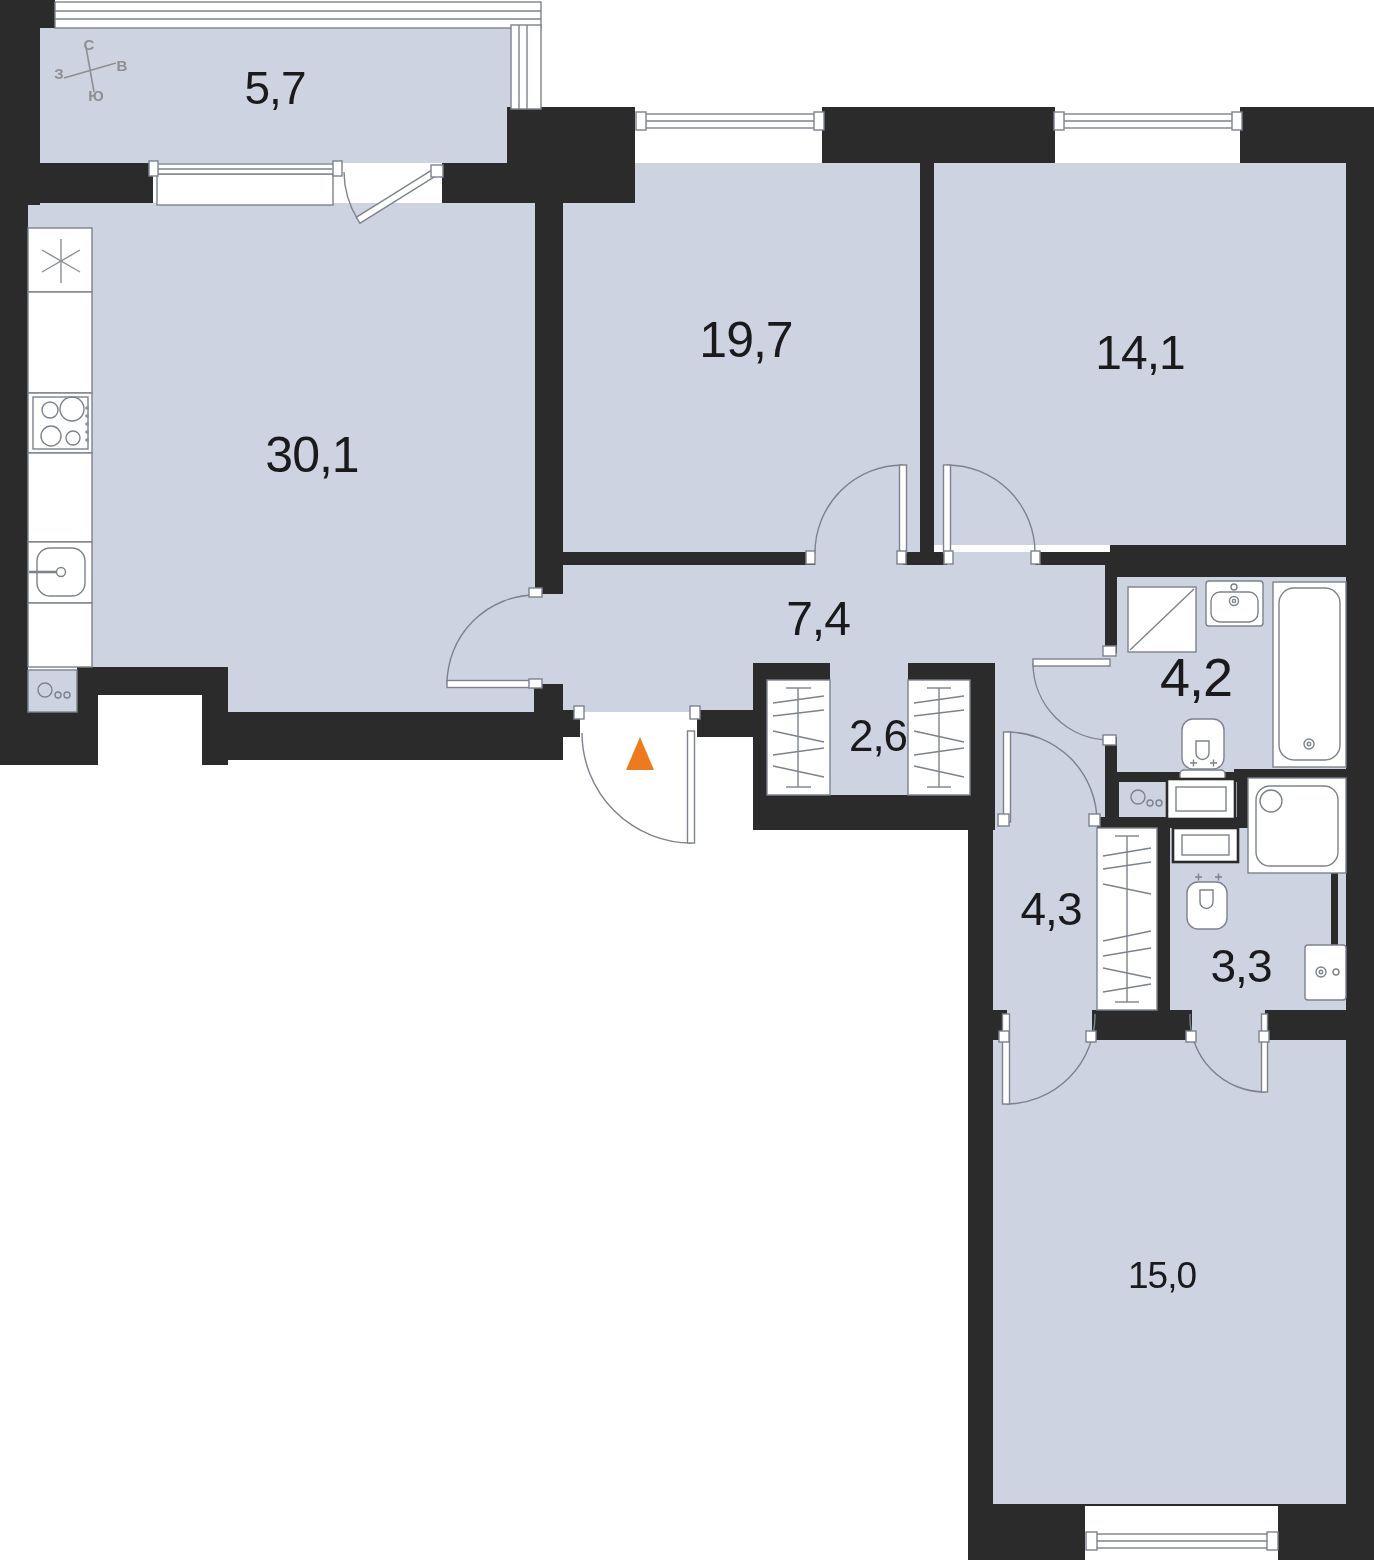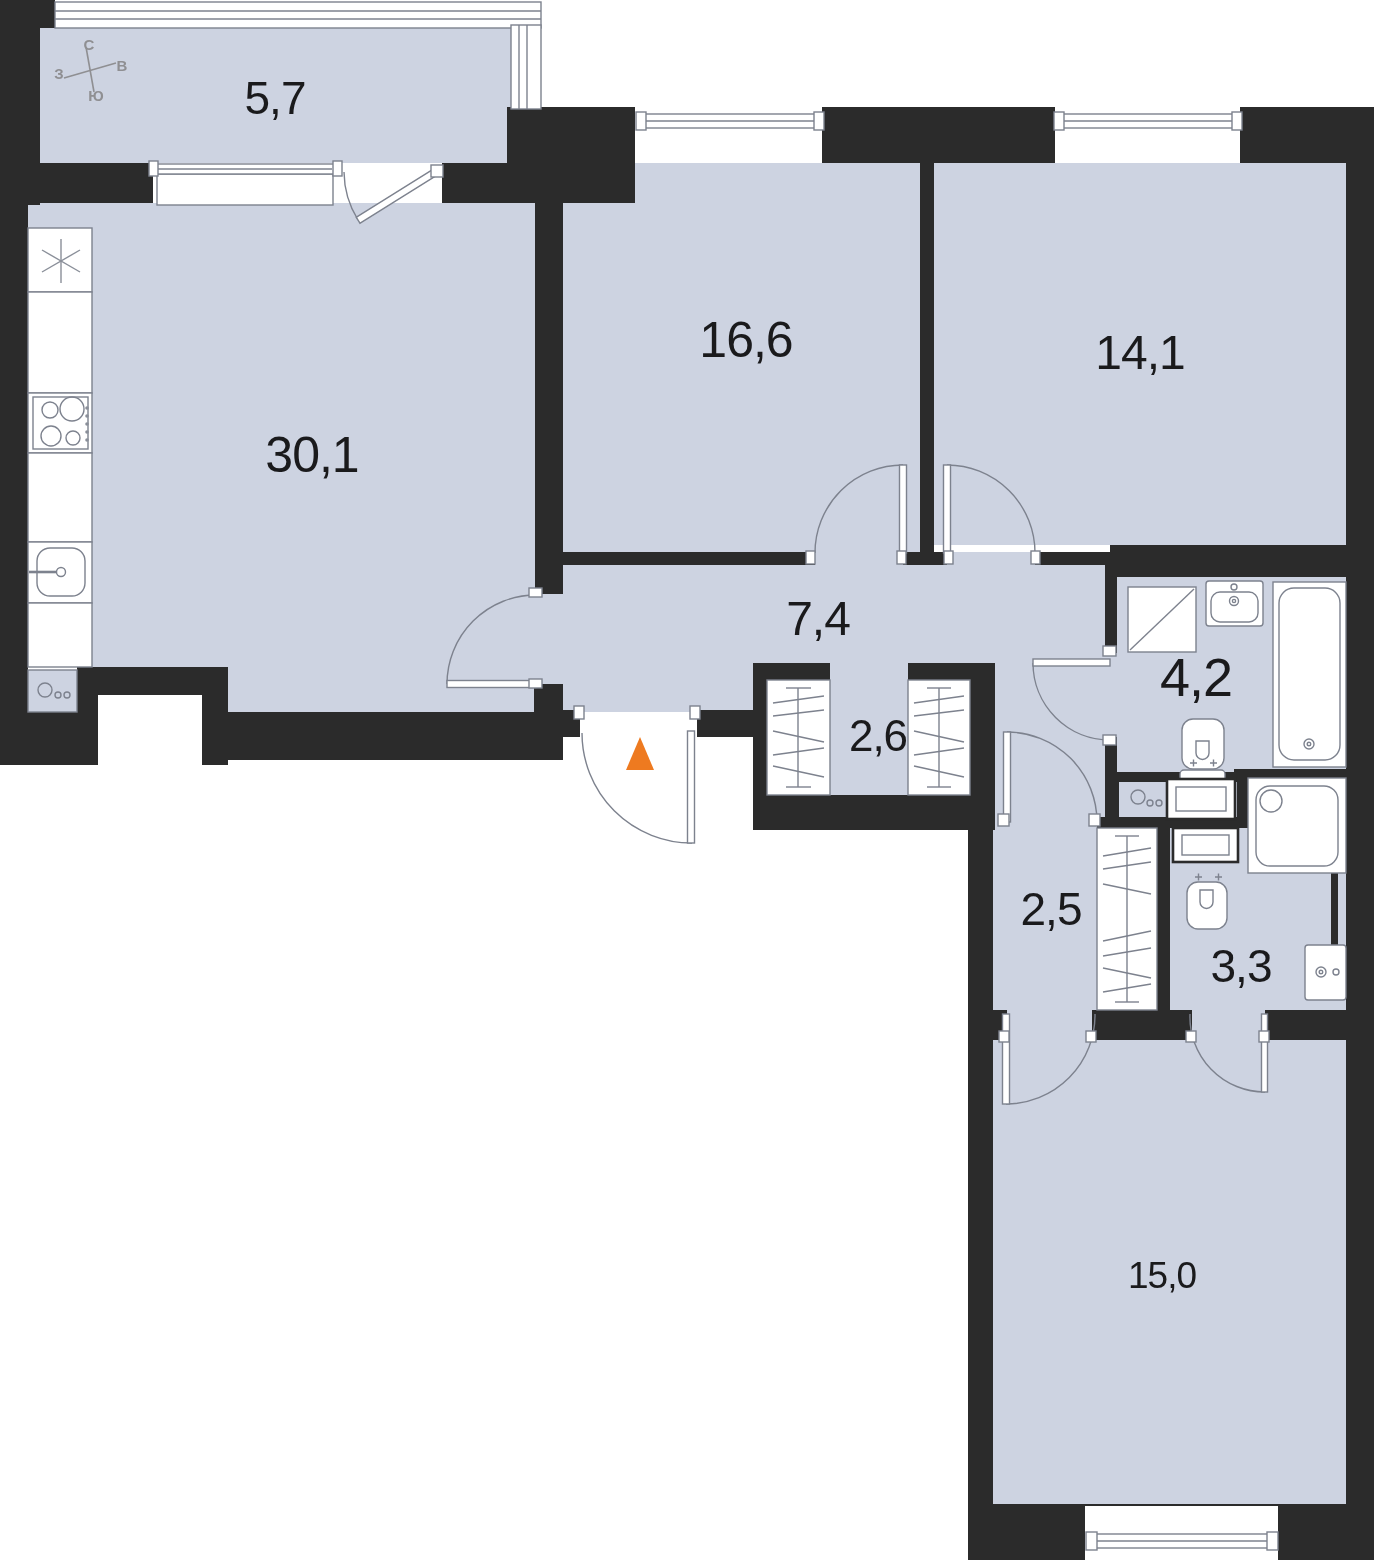--- a/index.html
+++ b/index.html
@@ -340,24 +340,24 @@
     </g>
 
     <polygon points="640,737 626,770 654,770" fill="var(--mark)"></polygon>
   </svg>
 
   <span class="cmp" style="left:89px;top:44px">С</span>
   <span class="cmp" style="left:96px;top:95px">Ю</span>
   <span class="cmp" style="left:59px;top:73px">З</span>
   <span class="cmp" style="left:122px;top:65px">В</span>
 
-  <div class="lbl" style="left:275px;top:98px;font-size:46px">5,7</div>
+  <div class="lbl" style="left:275px;top:88px;font-size:46px">5,7</div>
   <div class="lbl" style="left:312px;top:455px;font-size:50px">30,1</div>
-  <div class="lbl" style="left:746px;top:340px;font-size:50px">16,6</div>
+  <div class="lbl" style="left:746px;top:340px;font-size:50px">19,7</div>
   <div class="lbl" style="left:1140px;top:352px;font-size:48px">14,1</div>
   <div class="lbl" style="left:818px;top:618px;font-size:48px">7,4</div>
   <div class="lbl" style="left:878px;top:736px;font-size:44px">2,6</div>
   <div class="lbl" style="left:1196px;top:677px;font-size:54px">4,2</div>
-  <div class="lbl" style="left:1051px;top:909px;font-size:46px">2,5</div>
+  <div class="lbl" style="left:1051px;top:909px;font-size:46px">4,3</div>
   <div class="lbl" style="left:1241px;top:966px;font-size:46px">3,3</div>
   <div class="lbl" style="left:1162px;top:1276px;font-size:37px">15,0</div>
 
 </div>
 
 </body></html>

